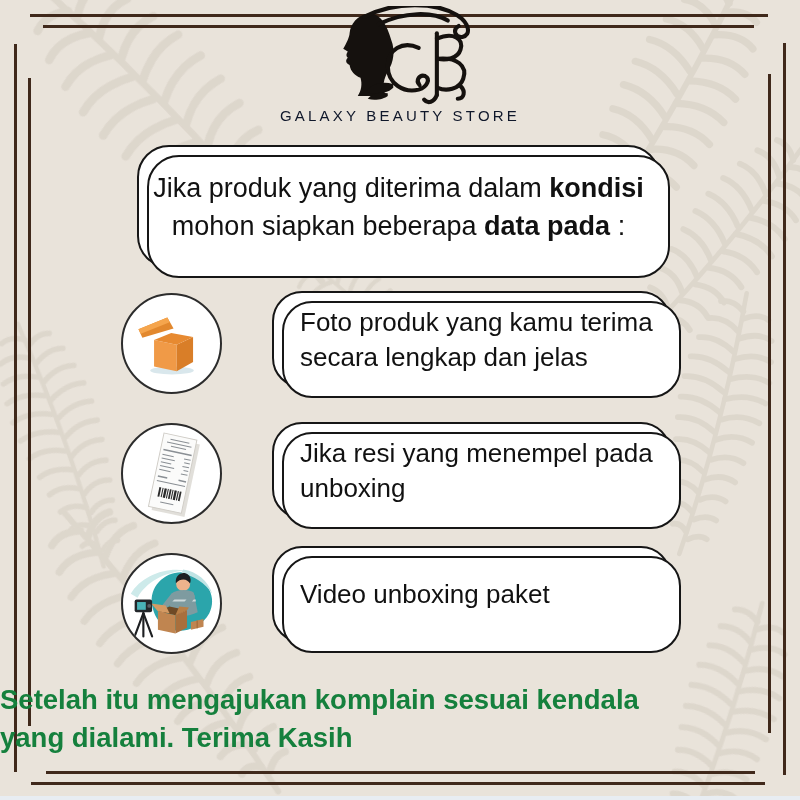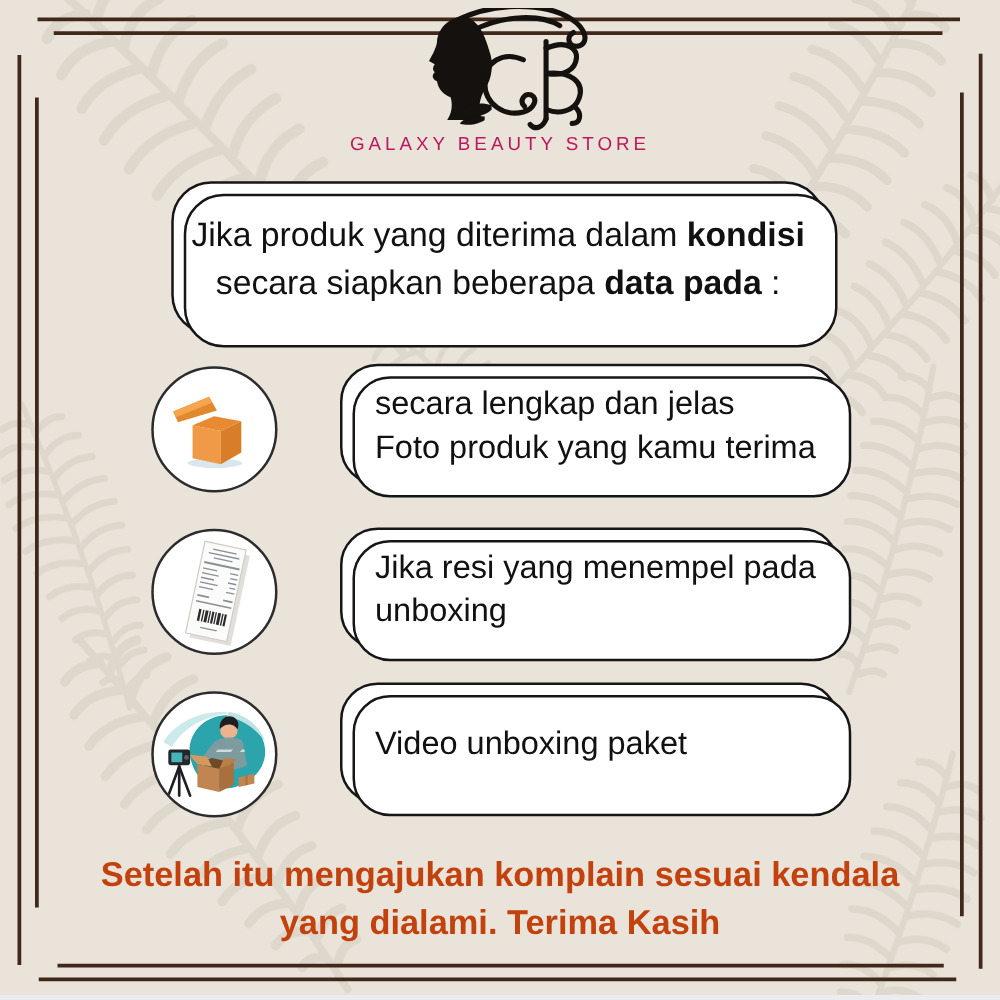--- a/index.html
+++ b/index.html
@@ -5,21 +5,21 @@
   html,body{margin:0;padding:0;background:#ccc;}
   .poster{
     position:relative;width:800px;height:800px;overflow:hidden;
     background:#e9e3da;color:#111;
     font-family:"Liberation Sans","DejaVu Sans",sans-serif;
   }
   .decor{position:absolute;inset:0;pointer-events:none;}
   .logo-svg{position:absolute;left:308px;top:6px;width:185px;height:100px;}
   .brand-name{
     position:absolute;top:107px;left:0;width:100%;text-align:center;
-    font-size:15px;letter-spacing:3.2px;font-weight:500;color:#be185d;
+    font-size:15px;letter-spacing:3.2px;font-weight:500;color:#0f172a;
   }
   .stacked{
     position:absolute;z-index:0;background:#fff;
     border:2.5px solid #161616;
   }
   .stacked::before{
     content:"";position:absolute;left:8px;top:8px;width:100%;height:100%;
     background:#fff;border:2.5px solid #161616;border-radius:inherit;z-index:-1;
   }
   .note{
@@ -32,22 +32,22 @@
     display:flex;flex-direction:column;justify-content:center;
     padding-left:26px;box-sizing:border-box;
     font-size:26px;line-height:35px;white-space:nowrap;
   }
   .icon-circle{
     position:absolute;left:121px;width:101px;height:101px;border-radius:50%;
     background:#fff;border:2.5px solid #2c2c2c;box-sizing:border-box;
     display:flex;align-items:center;justify-content:center;overflow:hidden;
   }
   .footer-note{
-    position:absolute;left:0;top:681px;width:100%;text-align:center;
-    font-size:27.5px;font-weight:bold;line-height:38px;color:#c2410c;
+    position:absolute;left:0;top:681px;width:100%;text-align:left;
+    font-size:27.5px;font-weight:bold;line-height:38px;color:#15803d;
   }
   .bottom-strip{position:absolute;left:0;bottom:0;width:100%;height:4px;background:#e8edf2;}
 </style>
 </head>
 <body>
 
 <div class="poster">
 
   <svg class="decor" viewBox="0 0 800 800">
     <defs>
@@ -91,36 +91,36 @@
       <path d="M140,98 C137,106 130,108 126,103"></path>
       <path d="M166,88 C172,94 170,102 163,102"></path>
     </g>
     <path fill="#15110e" d="M92,86 C80,82 68,86 62,94 C72,99 86,96 92,90 Z"></path>
     <path fill="#15110e" d="M86,96 C76,94 68,97 64,102 C72,105 82,102 86,99 Z"></path>
   </svg>
   <div class="brand-name">GALAXY BEAUTY STORE</div>
 
   <div class="stacked note">
     <div><span>Jika produk yang diterima dalam </span><b>kondisi</b></div>
-    <div><span>secara siapkan beberapa </span><b>data pada</b><span> :</span></div>
+    <div><span>mohon siapkan beberapa </span><b>data pada</b><span> :</span></div>
   </div>
 
   <div class="icon-circle" style="top:293px">
     <svg width="78" height="78" viewBox="0 0 100 100">
       <ellipse cx="50" cy="84" rx="28" ry="5" fill="#d9e7ec"></ellipse>
       <polygon points="27,45 27,79 56,85 56,51" fill="#f09a47"></polygon>
       <polygon points="56,51 56,85 77,73 77,41" fill="#d97e28"></polygon>
       <polygon points="27,45 56,51 77,41 49,36" fill="#e78a31"></polygon>
       <polygon points="12,42 7,31 44,16 52,30" fill="#e2882e"></polygon>
       <polygon points="7,31 44,16 47,22 10,37" fill="#f5a54d"></polygon>
     </svg>
   </div>
   <div class="stacked bubble" style="top:291px">
+    <div>Foto produk yang kamu terima</div>
     <div>secara lengkap dan jelas</div>
-    <div>Foto produk yang kamu terima</div>
   </div>
 
   <div class="icon-circle" style="top:423px">
     <svg width="96" height="96" viewBox="0 0 100 100">
       <g transform="rotate(12 50 50)">
         <rect x="34" y="11" width="35" height="77" fill="#c9c4bc" opacity="0.55" transform="translate(3,3)"></rect>
         <rect x="33" y="10" width="35" height="78" fill="#fbfbfa" stroke="#cfccc6" stroke-width="1"></rect>
         <g stroke="#8a8f94" stroke-width="1.1">
           <line x1="41" y1="15" x2="61" y2="15"></line>
           <line x1="38" y1="18.5" x2="64" y2="18.5"></line>

